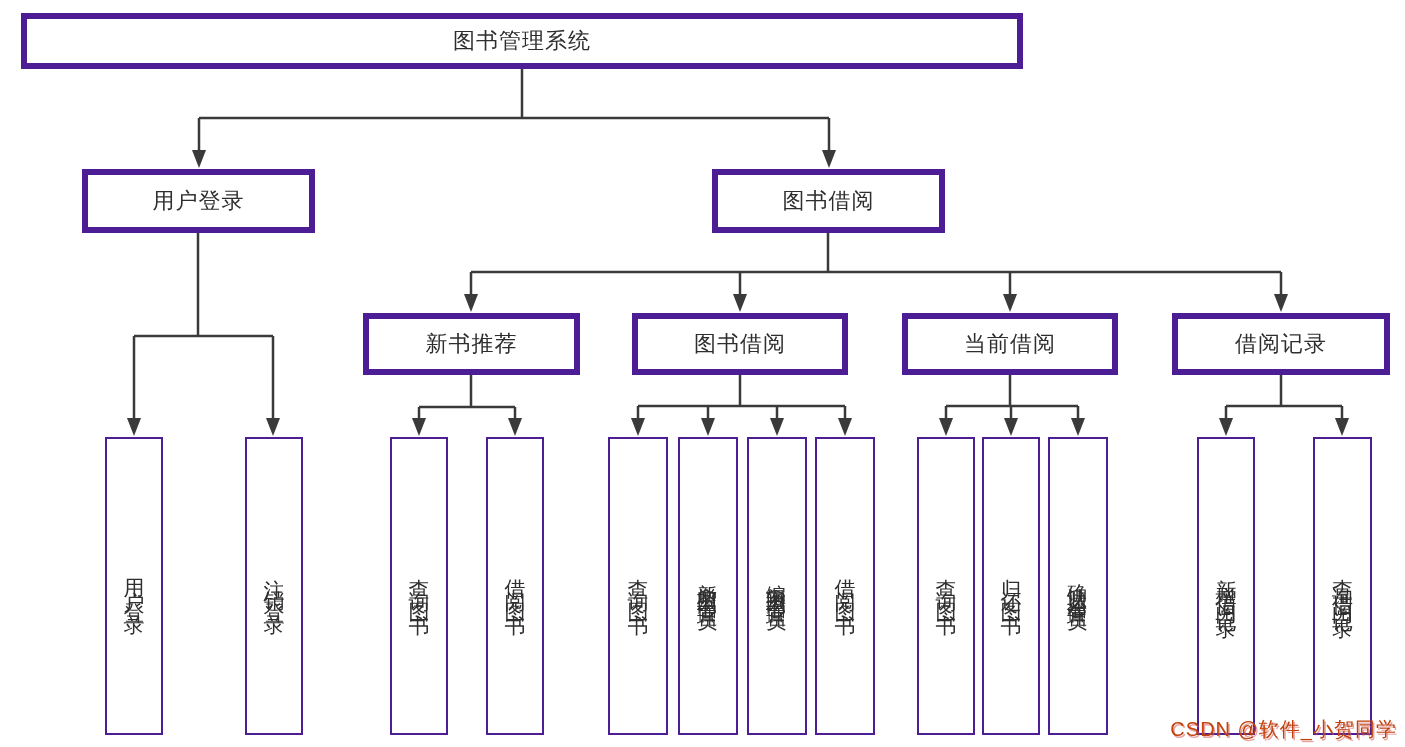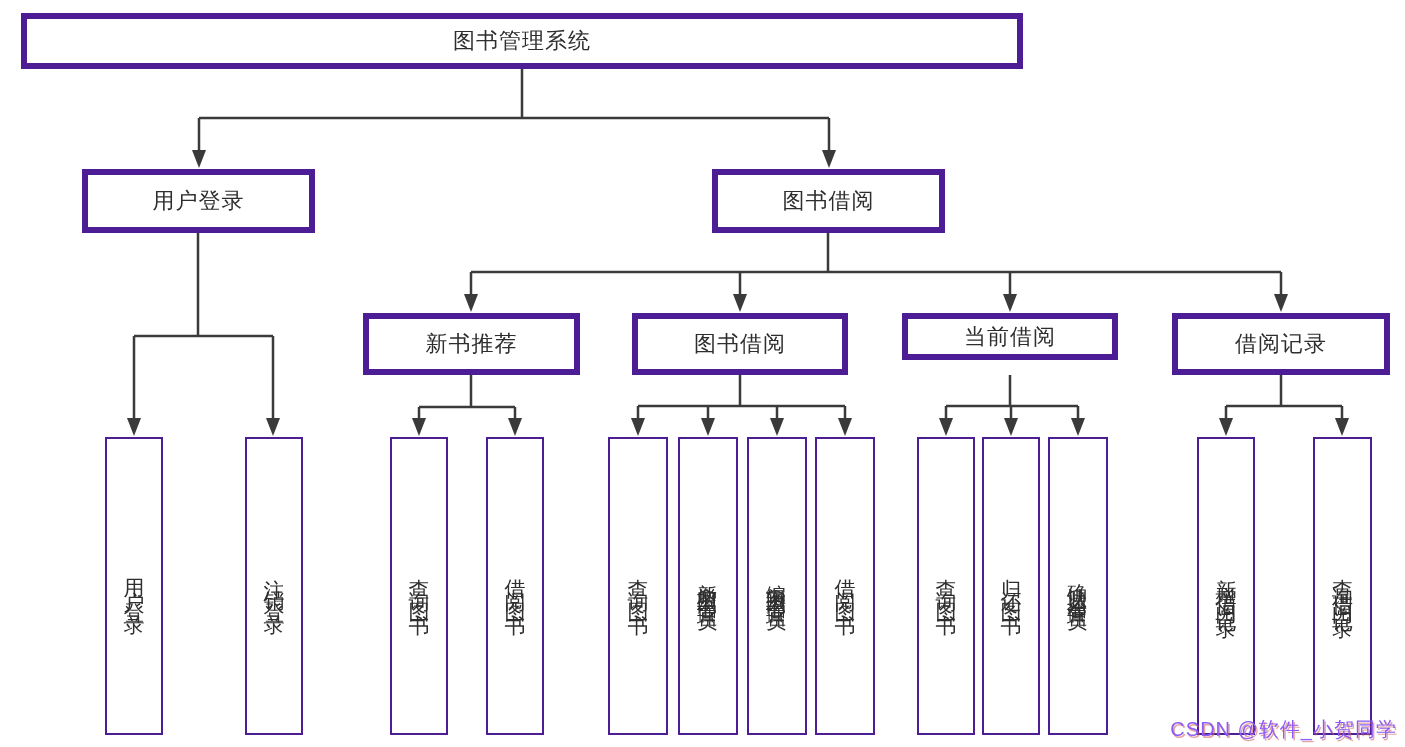--- a/index.html
+++ b/index.html
@@ -46,21 +46,21 @@
     white-space: nowrap;
   }
   .v4 { letter-spacing: 12px; }
   .v6 { letter-spacing: 8px; }
   .v9 { letter-spacing: 4px; font-size: 20px; }
   .watermark {
     position: absolute;
     right: 8px;
     bottom: 4px;
     font-size: 20px;
-    color: #8b5cf6;
+    color: #c2410c;
     text-shadow: 1.5px 1.5px 0 rgba(207, 91, 91, 0.55);
     letter-spacing: 1px;
     z-index: 3;
   }
 </style>
 </head>
 <body>
 
 <div class="canvas">
 
@@ -114,21 +114,21 @@
   <div class="box" style="left:712px; top:169px; width:233px; height:64px;">
     <span>图书借阅</span>
   </div>
 
   <div class="box" style="left:632px; top:313px; width:216px; height:62px;">
     <span>图书借阅</span>
   </div>
   <div class="box" style="left:363px; top:313px; width:217px; height:62px;">
     <span>新书推荐</span>
   </div>
-  <div class="box" style="left:902px; top:313px; width:216px; height:47px;">
+  <div class="box" style="left:902px; top:313px; width:216px; height:62px;">
     <span>当前借阅</span>
   </div>
   <div class="box" style="left:1172px; top:313px; width:218px; height:62px;">
     <span>借阅记录</span>
   </div>
 
   <div class="box vbox" style="left:105px; top:437px; width:58px; height:298px;">
     <span class="vtext v4">用户登录</span>
   </div>
   <div class="box vbox" style="left:245px; top:437px; width:58px; height:298px;">

